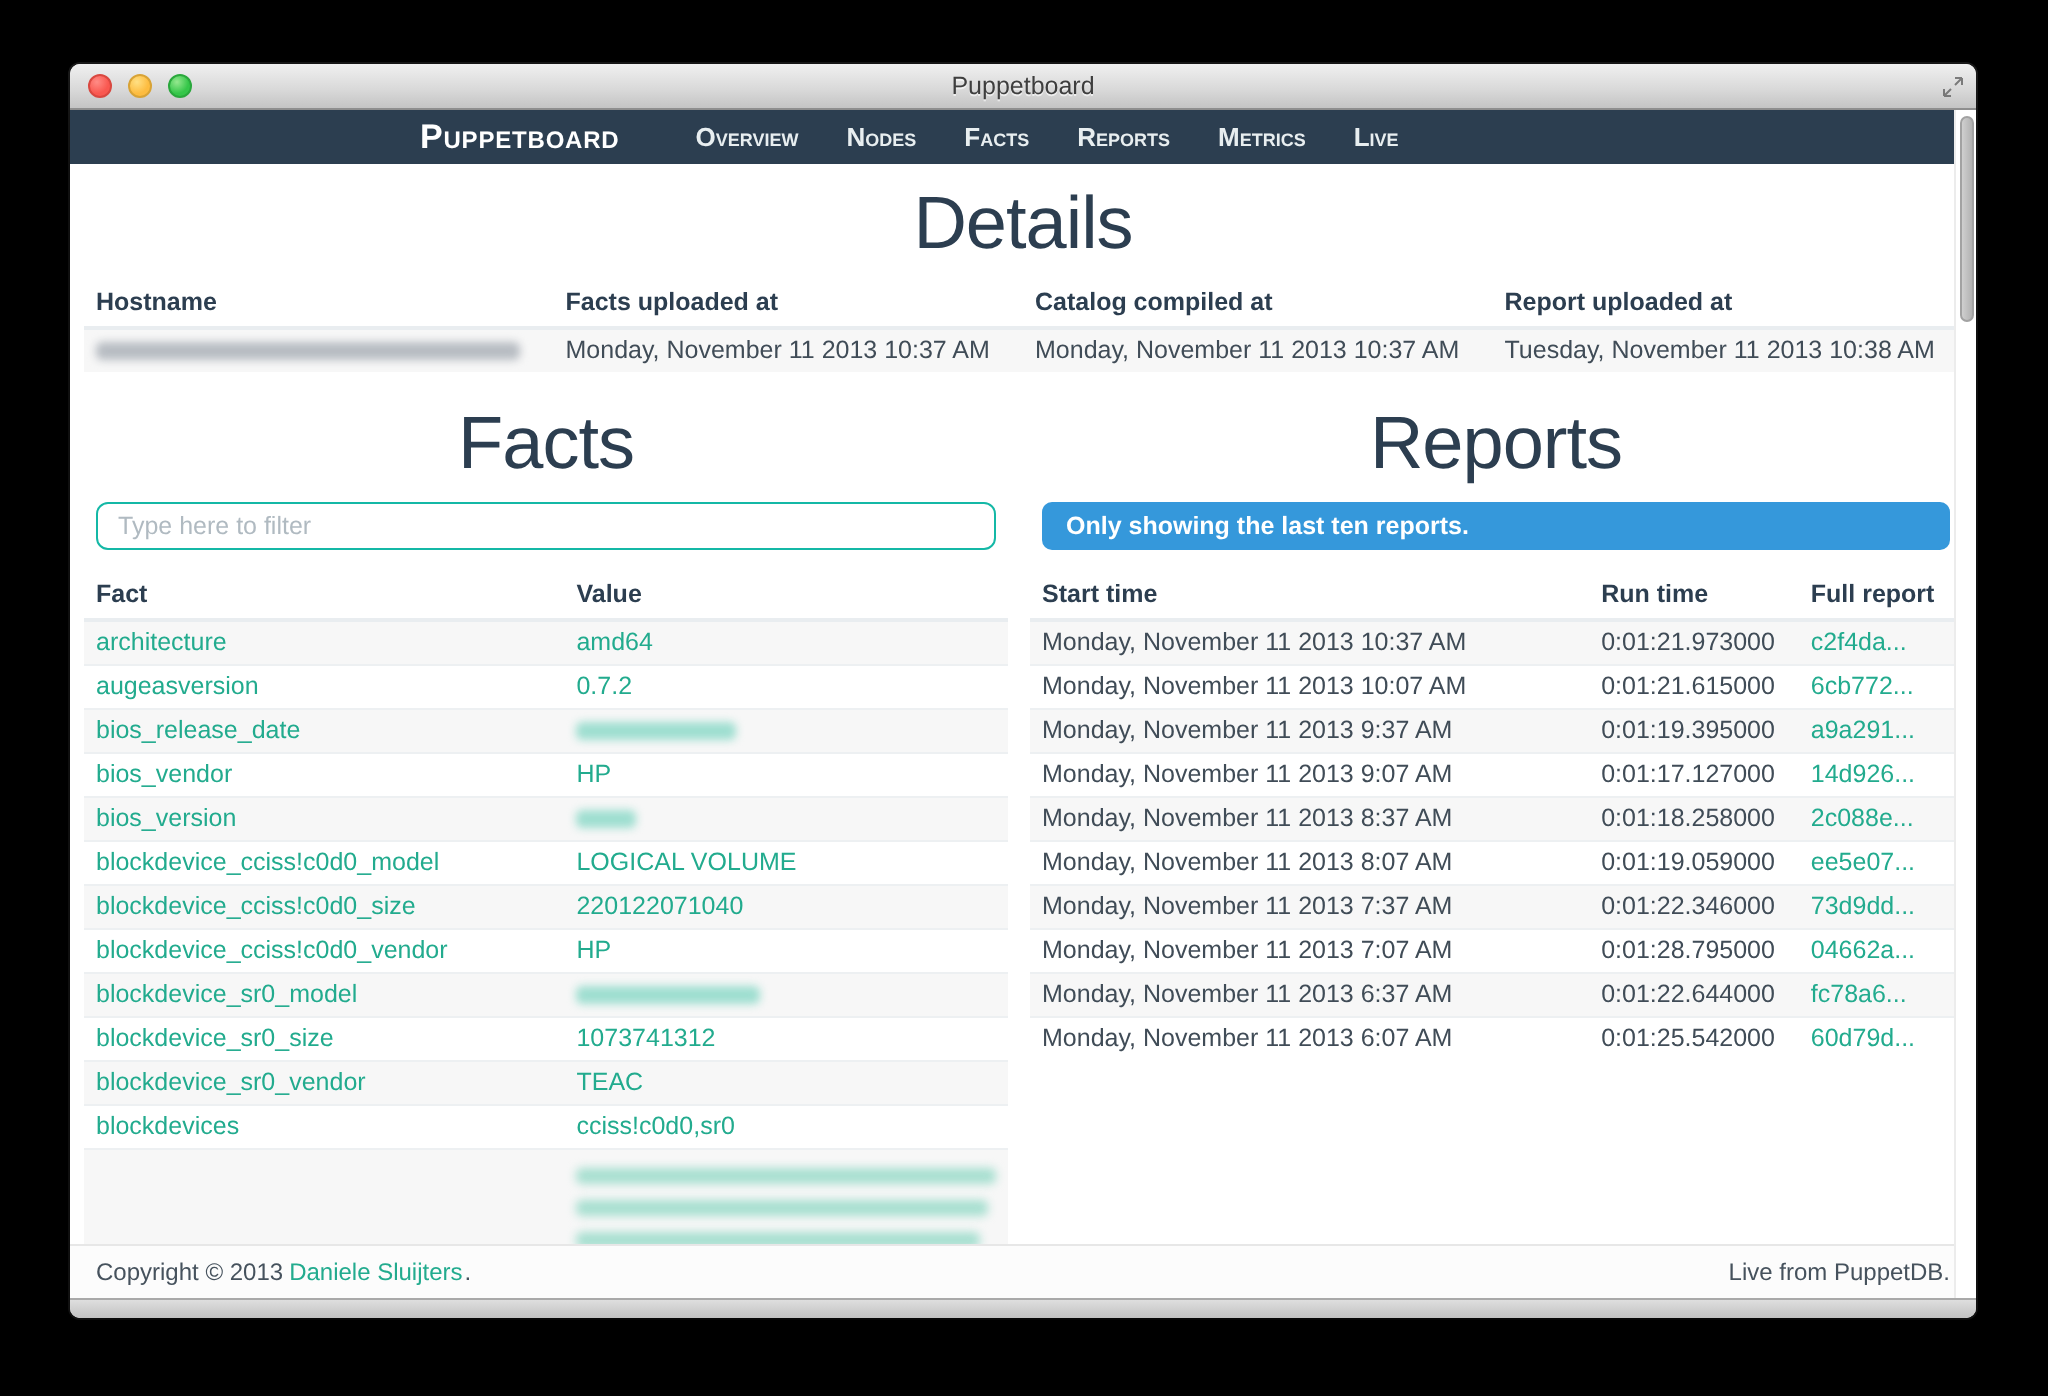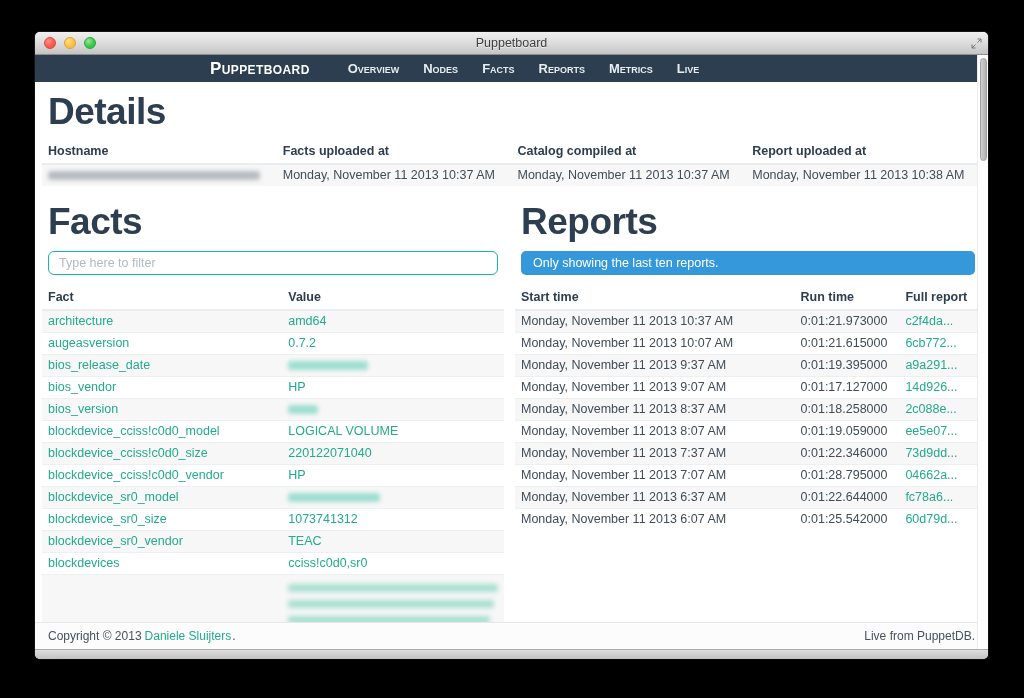--- a/index.html
+++ b/index.html
@@ -27,21 +27,21 @@
   
   .navbar { height: 27px; flex: 0 0 27px; background: #2c3e50; display: flex;
     align-items: center; padding-left: 175px; }
   .brand { color: #ffffff; font-variant: small-caps; font-weight: bold; font-size: 17px;
     letter-spacing: .4px; margin-right: 38px; text-decoration: none; cursor: pointer; }
   .nav-item { color: #e8eef0; font-variant: small-caps; font-weight: bold; font-size: 13px;
     margin-right: 24px; text-decoration: none; cursor: pointer; }
 
   
   .page { flex: 1 1 auto; background: #fff; padding: 0 13px; overflow: hidden; position: relative; }
-  h1 { color: #2c3e50; font-size: 37px; font-weight: bold; letter-spacing: -.5px; line-height: 1.05; }
+  h1 { color: #2c3e50; font-size: 37px; font-weight: normal; letter-spacing: -.5px; line-height: 1.05; text-align: center; }
   .h-details { margin: 11px 0 9px; }
   .h-section { margin: 17px 0 9px; }
 
   table { border-collapse: collapse; width: calc(100% + 12px); margin-left: -6px; table-layout: fixed; }
   th { text-align: left; font-size: 12.5px; color: #2c3e50; font-weight: bold;
     padding: 3px 6px 5px 6px; border-bottom: 2px solid #e9edf0; }
   td { font-size: 12.5px; color: #404c57; padding: 3px 6px 4px 6px; border-top: 1px solid #edf0f2; }
   tbody tr:nth-child(odd) { background: #f7f7f7; }
   thead tr { background: #fff !important; }
 
@@ -49,21 +49,21 @@
 
   .columns { display: flex; gap: 23px; }
   .col-facts { width: 450px; flex: 0 0 450px; }
   .col-reports { flex: 1 1 auto; }
 
   .filter-input { width: 100%; height: 24px; border: 1px solid #14b8a6; border-radius: 6px;
     padding: 3px 10px; font-size: 12.5px; color: #2c3e50; outline: none; margin-bottom: 12px;
     font-family: "Liberation Sans", sans-serif; }
   .filter-input::placeholder { color: #b0bac1; }
 
-  .alert-info { background: #3598db; color: #fff; font-weight: normal; font-size: 12.5px;
+  .alert-info { background: #3598db; color: #fff; font-weight: bold; font-size: 12.5px;
     border-radius: 5px; padding: 5px 12px; height: 24px; margin-bottom: 12px; }
 
   
   .redact-bar { display: inline-block; height: 9px; border-radius: 3px; filter: blur(2px);
     background: #9eded0; vertical-align: middle; }
   .redact-bar.gray { background: #b7bcc2; }
   .redact-line { height: 8px; border-radius: 3px; filter: blur(2.5px); background: #a7dfd0;
     margin: 4px 0 8px; }
   .redact-block { padding: 2px 0; }
 
@@ -121,21 +121,21 @@
           <th style="width:25%">Facts uploaded at</th>
           <th style="width:25%">Catalog compiled at</th>
           <th style="width:25%">Report uploaded at</th>
         </tr>
       </thead>
       <tbody>
         <tr>
           <td><span class="redact-bar gray" style="width:212px"></span></td>
           <td><span class="cell-text">Monday, November 11 2013 10:37 AM</span></td>
           <td><span class="cell-text">Monday, November 11 2013 10:37 AM</span></td>
-          <td><span class="cell-text">Monday, November 11 2013 10:38 AM</span></td>
+          <td><span class="cell-text">Tuesday, November 11 2013 10:38 AM</span></td>
         </tr>
       </tbody>
     </table>
 
     <div class="columns">
 
       <div class="col-facts">
         <h1 class="h-section">Facts</h1>
         <input class="filter-input" type="text" placeholder="Type here to filter" style="">
         <table>

